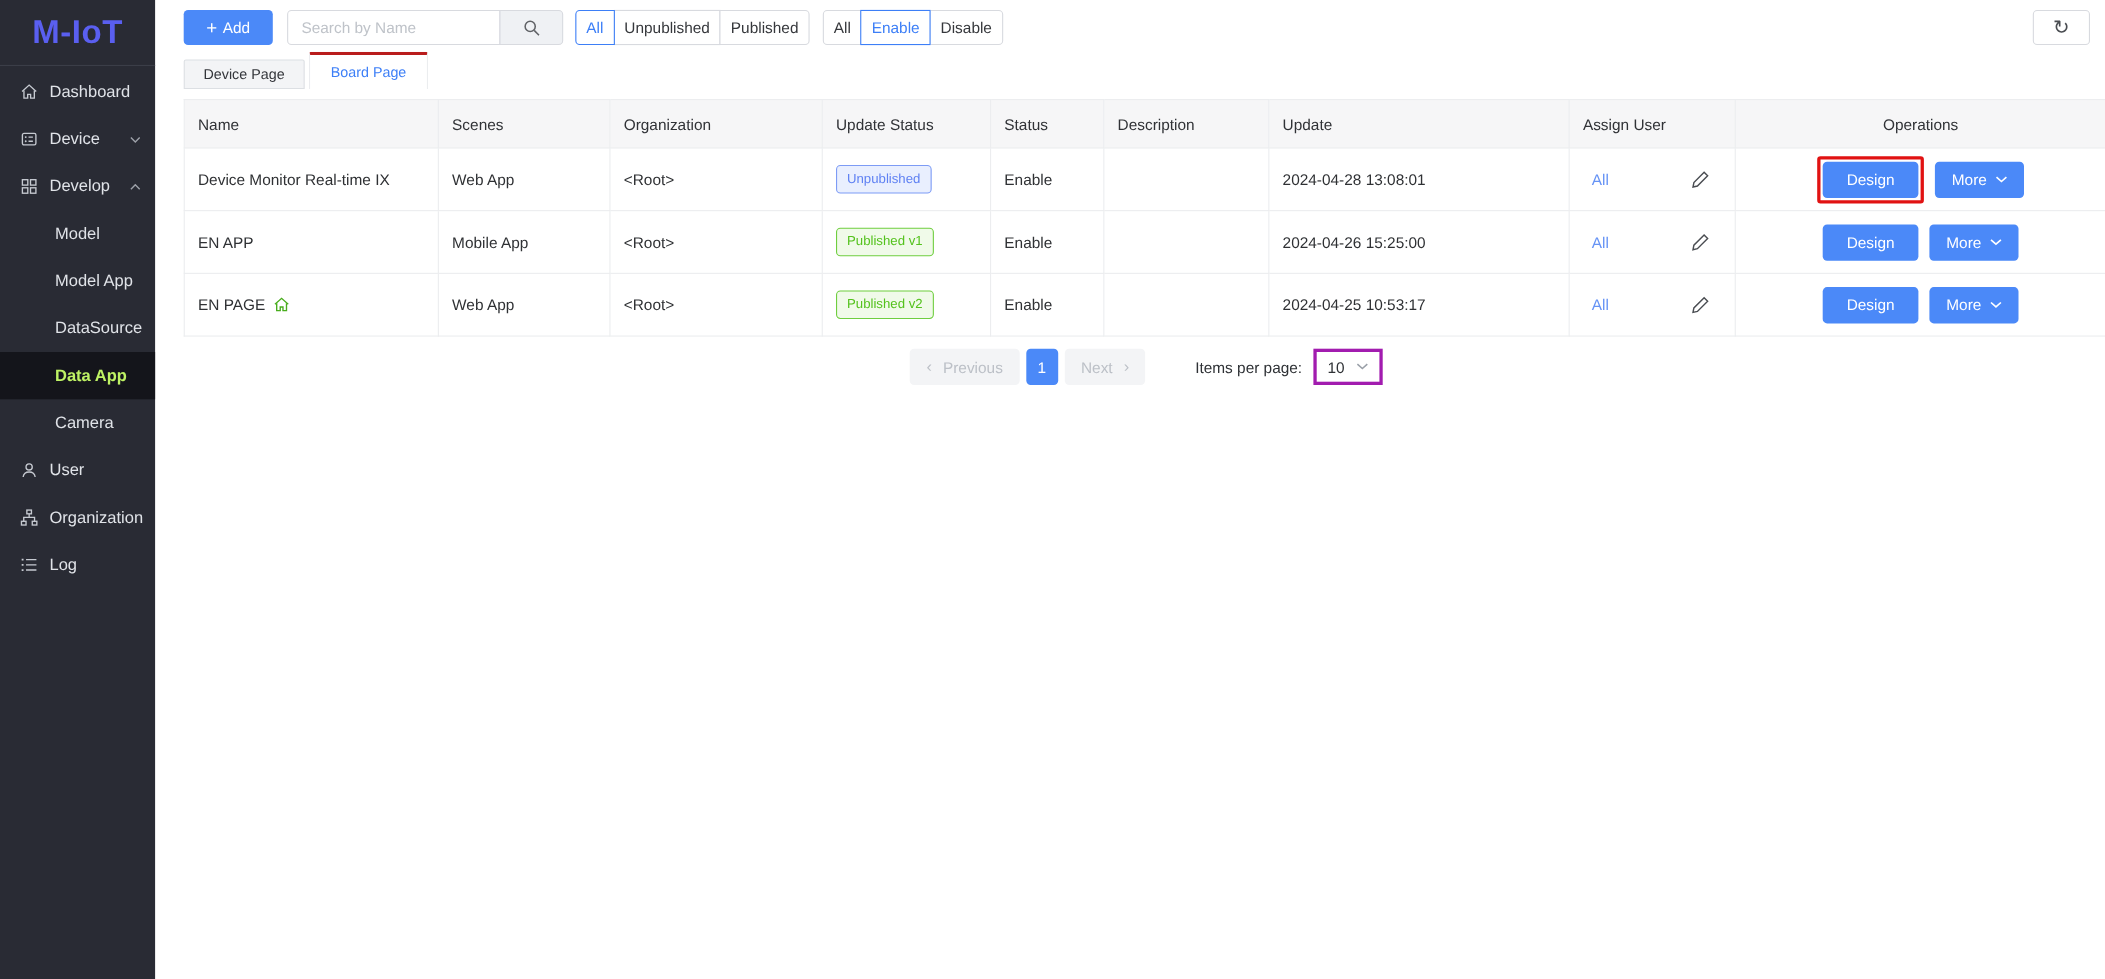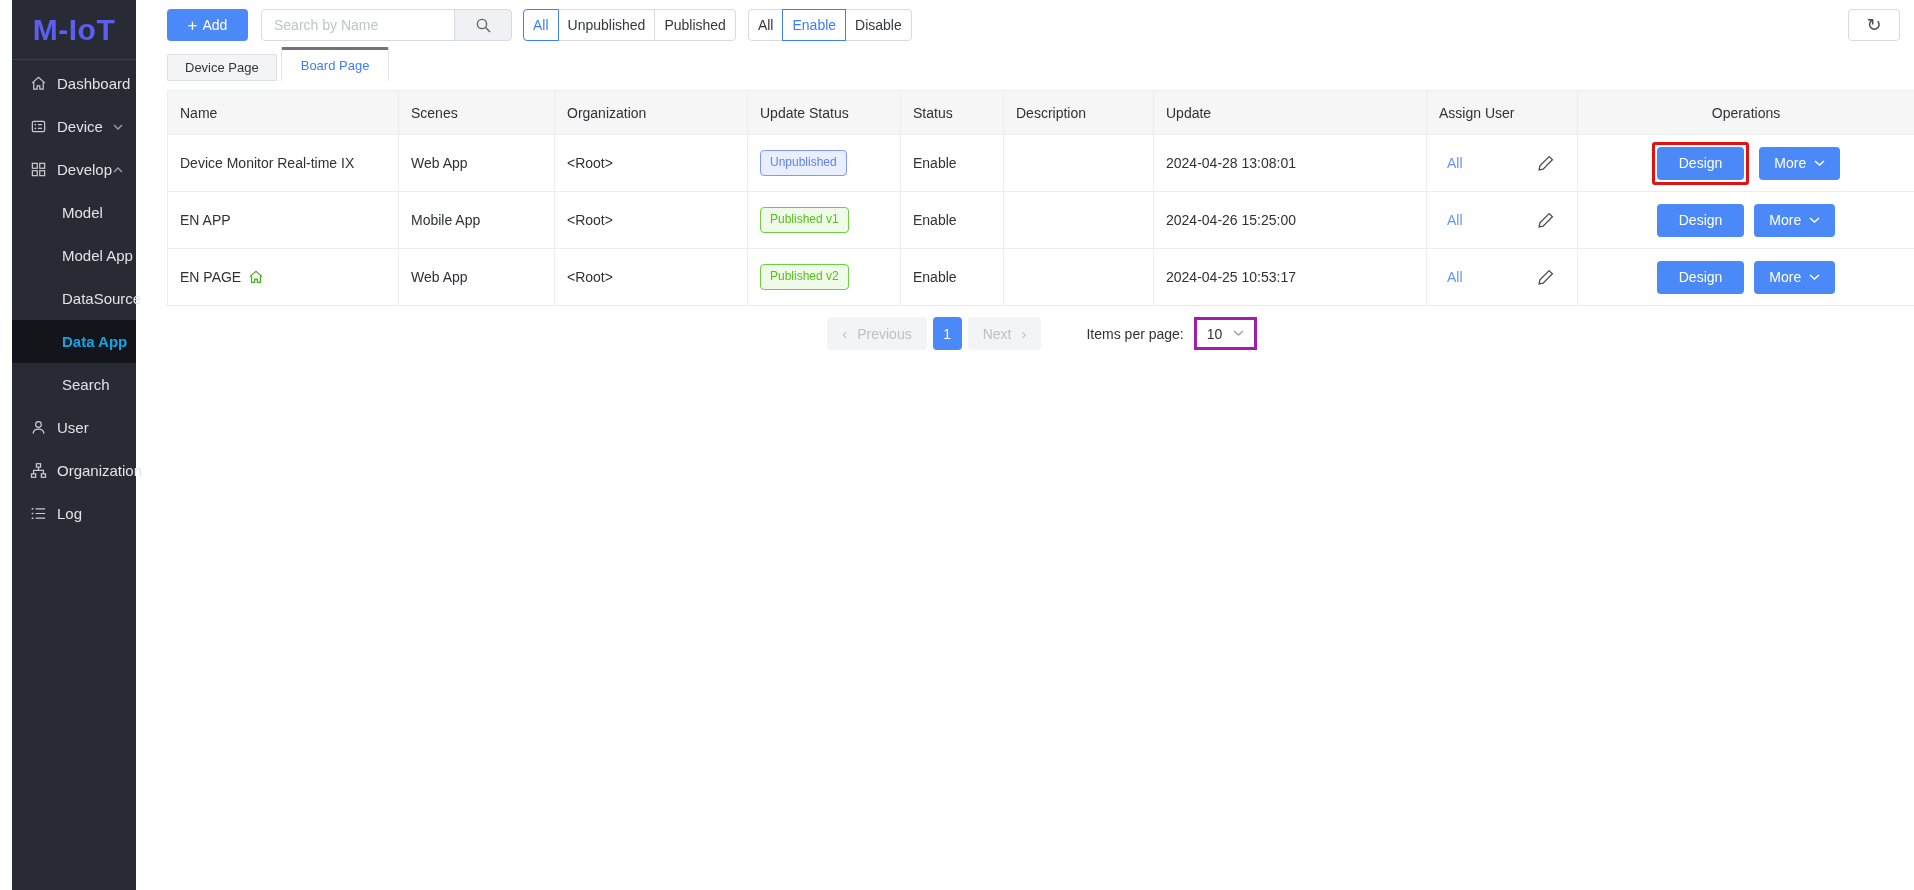--- a/index.html
+++ b/index.html
@@ -8,36 +8,36 @@
     position: relative;
     font-family: "Liberation Sans", "DejaVu Sans", sans-serif;
     background: #ffffff;
     overflow: hidden;
     color: #303236;
   }
   button { font-family: inherit; cursor: pointer; background: none; border: none; }
 
   
   .sidebar {
-    position: absolute; left:12px; top:0; width:124px; height:890px;
+    position: absolute; left:0; top:0; width:141px; height:890px;
     background:#292b34;
   }
   .logo {
     height:60px; display:flex; align-items:center; justify-content:center;
     color:#5a5ff0; font-size:30px; font-weight:800; letter-spacing:.5px;
     border-bottom:1px solid #3b3e48;
   }
   .menu { padding-top:2px; }
   .m-item {
     height:43px; display:flex; align-items:center; padding-left:18px;
     font-size:15px; color:#e0e3e8; cursor:pointer; position:relative;
   }
   .m-item .micon { width:17px; height:17px; margin-right:10px; display:inline-flex; align-items:center; justify-content:center; color:#c6cad1; }
   .m-item.sub { padding-left:50px; }
-  .m-item.active { background:#14151b; color:#0ea5e9; font-weight:700; }
+  .m-item.active { background:#14151b; color:#bef264; font-weight:700; }
   .m-chev { margin-left:auto; margin-right:13px; display:inline-flex; }
 
   
   .main { position:absolute; left:155px; top:0; right:0; height:890px; background:#fff; }
 
   
   .toolbar { position:absolute; left:12px; top:9px; right:14px; height:32px; display:flex; align-items:center; }
   .btn-primary {
     background:#4b89f8; color:#fff; border-radius:4px; font-size:14px;
     display:inline-flex; align-items:center; justify-content:center; height:32px;
@@ -74,21 +74,21 @@
   }
 
   
   .tabs { position:absolute; left:12px; top:47px; height:34px; display:flex; align-items:flex-end; gap:4px; }
   .tab {
     height:27px; padding:0 17px; background:#f3f4f6; border:1px solid #dcdfe3;
     color:#33353a; font-size:13px; display:flex; align-items:center; border-radius:2px 2px 0 0; cursor:pointer;
   }
   .tab.active {
     height:34px; background:#fff; color:#3d7ff7; border:1px solid #e4e6ea; border-bottom:none;
-    border-top:3px solid #737373; padding:0 19px;
+    border-top:3px solid #b91c1c; padding:0 19px;
   }
 
   
   .grid {
     position:absolute; left:12px; top:90px; right:0; width:calc(100% - 12px);
     border-collapse:collapse; table-layout:fixed;
   }
   .grid th, .grid td { border:1px solid #ecedef; font-size:14px; padding-left:12px; text-align:left; }
   .grid th { height:44px; background:#f6f6f7; color:#303236; font-weight:400; font-size:14px; }
   .grid td { height:57px; color:#2f3134; background:#fff; }
@@ -189,21 +189,21 @@
       <div class="m-item sub">
         <span>Model App</span>
       </div>
       <div class="m-item sub">
         <span>DataSource</span>
       </div>
       <div class="m-item sub active">
         <span>Data App</span>
       </div>
       <div class="m-item sub">
-        <span>Search</span>
+        <span>Camera</span>
       </div>
 
       <div class="m-item">
         <span class="micon">
           <svg width="17" height="17" viewBox="0 0 18 18" fill="none" stroke="currentColor" stroke-width="1.3">
               <circle cx="9" cy="5.8" r="3"></circle>
               <path d="M3.2 15.5c.4-3 2.8-4.8 5.8-4.8s5.4 1.8 5.8 4.8"></path>
             </svg>
         </span>
         <span>User</span>

